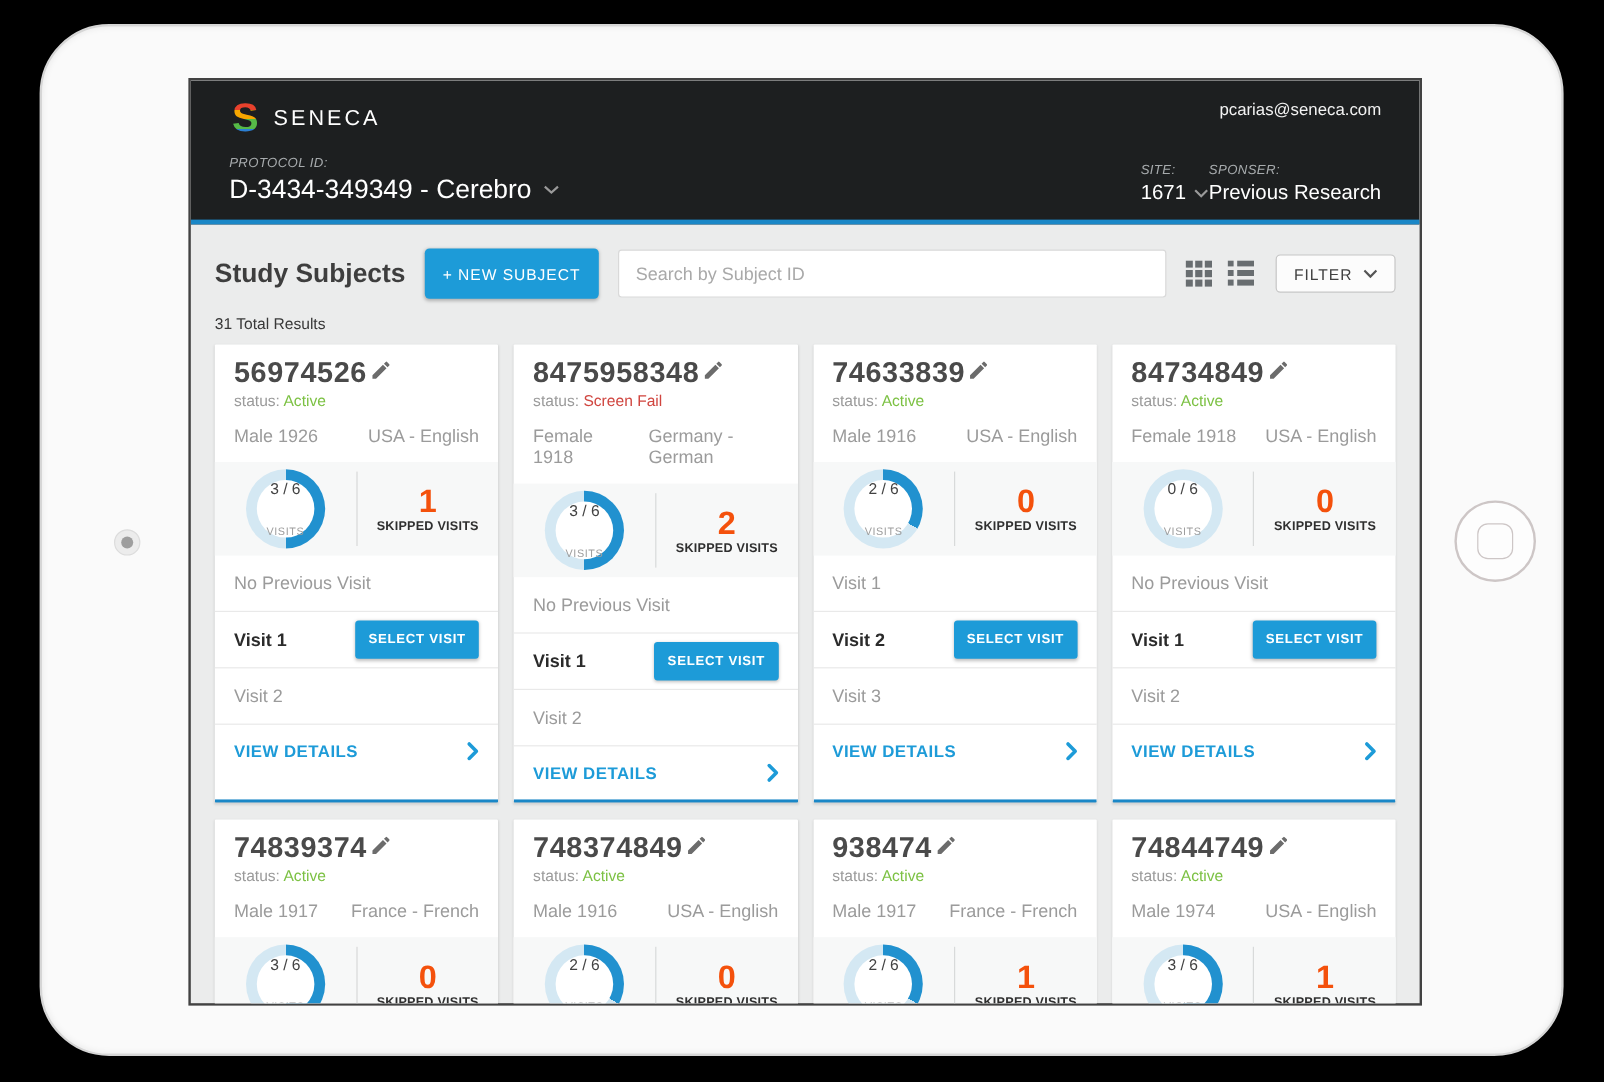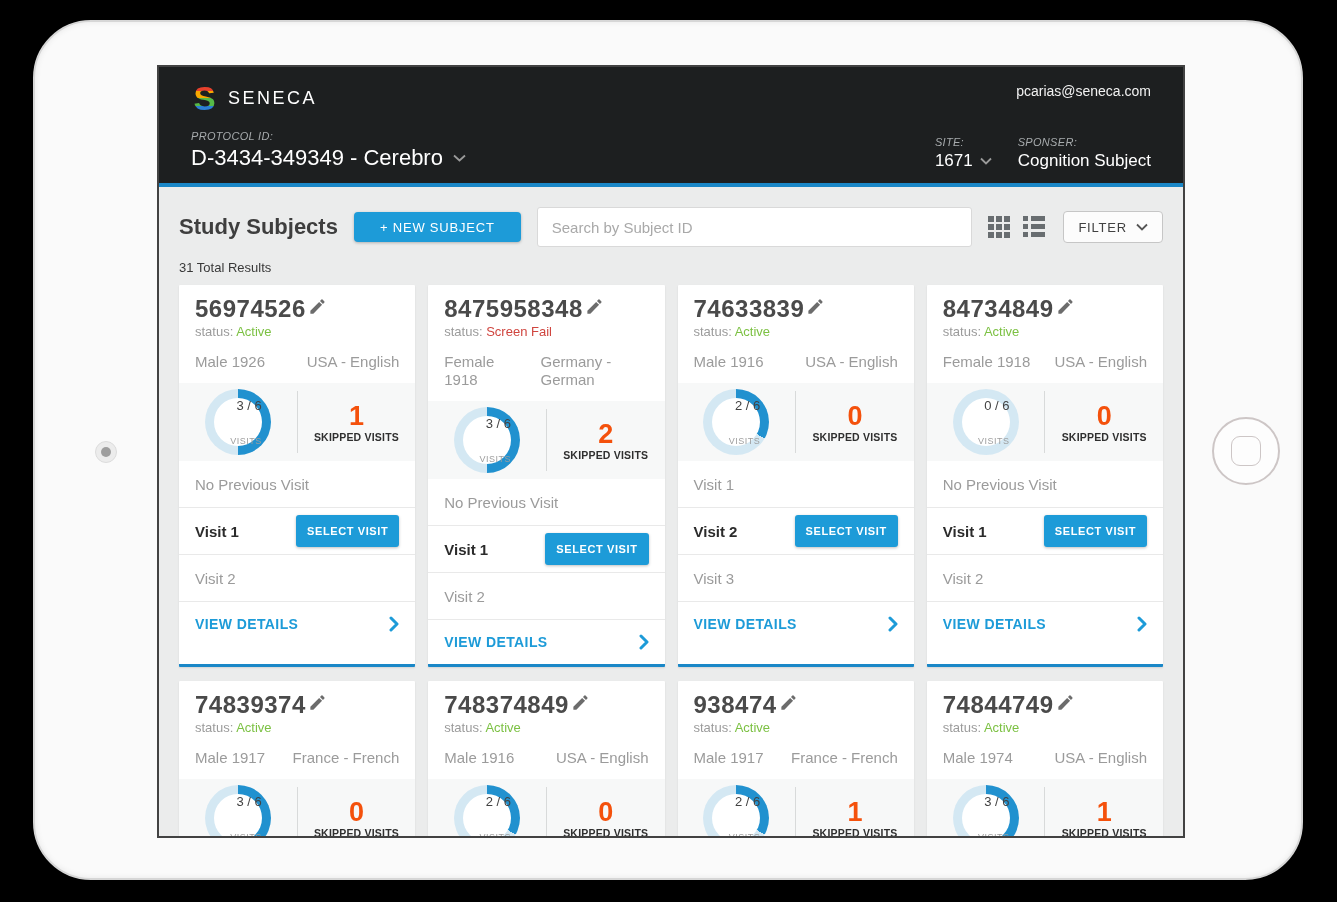--- a/index.html
+++ b/index.html
@@ -27,29 +27,29 @@
   
   .app-header { background:#1d1f20; border-bottom:4px solid #1a87c7; height:120px;
                 padding:16px 32px 12px; display:flex; flex-direction:column; flex:none; }
   .brand-row { display:flex; justify-content:space-between; align-items:flex-start; }
   .brand { display:flex; align-items:center; gap:10px; }
   .brand-name { color:#fff; font-size:18px; letter-spacing:2.5px; }
   .user-email { color:#f2f2f2; font-size:14px; }
   .proto-row { margin-top:auto; display:flex; align-items:flex-end; }
   .hdr-label { font-style:italic; font-size:11px; color:#a7abad; letter-spacing:.3px; margin-bottom:3px; }
   .proto-value { color:#fff; font-size:22px; display:flex; align-items:center; gap:10px; cursor:pointer; }
-  .hdr-right { margin-left:auto; display:flex; gap:26px; align-items:flex-end; }
+  .hdr-right { margin-left:auto; display:flex; align-items:flex-end; }
   .site-value { color:#fff; font-size:17px; display:flex; align-items:center; gap:7px; cursor:pointer; }
   .sponsor-value { color:#fff; font-size:17px; }
 
   
   .toolbar { display:flex; align-items:center; padding:20px 20px 0; flex:none; }
   .page-title { font-size:22px; font-weight:bold; color:#3e3e3e; margin-right:16px; white-space:nowrap; }
-  .new-subject { height:30px; background:#1d9bd8; border:none; border-radius:4px; color:#fff;
-                 font-size:13px; letter-spacing:.8px; padding:0 26px; cursor:pointer;
+  .new-subject { height:42px; background:#1d9bd8; border:none; border-radius:4px; color:#fff;
+                 font-size:13px; letter-spacing:.8px; padding:0 15px; cursor:pointer;
                  box-shadow:0 1px 3px rgba(0,0,0,.25); font-family:inherit; white-space:nowrap; }
   .search { flex:1; height:40px; margin:0 16px; border:1px solid #d9d9d9; border-radius:3px;
             background:#fff; font-size:15px; color:#444; padding:0 14px; font-family:inherit; }
   .search::placeholder { color:#a9a9a9; }
   .view-toggles { display:flex; gap:13px; align-items:center; margin-right:18px; }
   .icon-btn { background:none; border:none; padding:0; cursor:pointer; line-height:0; }
   .filter-btn { height:32px; background:#fcfcfc; border:1px solid #c6c6c6; border-radius:4px;
                 font-size:13px; color:#414141; letter-spacing:.8px; padding:0 14px;
                 display:flex; align-items:center; gap:9px; cursor:pointer; font-family:inherit; }
   .results-count { font-size:13px; color:#383838; margin:13px 20px 10px; flex:none; }
@@ -63,21 +63,21 @@
   .subject-id { font-size:24px; font-weight:bold; color:#4a4a4a; letter-spacing:.5px; line-height:28px; }
   .edit-btn { background:none; border:none; padding:2px; cursor:pointer; line-height:0; }
   .status-line { font-size:13px; color:#9b9b9b; line-height:18px; }
   .demo-row { display:flex; justify-content:space-between; gap:23px; font-size:15px; color:#9b9b9b;
               margin:12px 0 12px; line-height:18px; }
   .band { display:flex; background:#f7f8f8; height:78px; align-items:stretch; }
   .band-half { flex:1; display:flex; align-items:center; justify-content:center; }
   .band-divider { width:1px; background:#d8dada; margin:8px 0; }
   .donut { width:66px; height:66px; border-radius:50%; display:flex; align-items:center; justify-content:center; }
   .donut-inner { width:48px; height:48px; border-radius:50%; background:#fff; display:flex;
-                 flex-direction:column; align-items:flex-end; justify-content:center;gap:23px; }
+                 flex-direction:column; align-items:center; justify-content:center;gap:23px; }
   .visits-frac { font-size:13px; color:#424242; line-height:15px; }
   .visits-word { font-size:9px; color:#9e9e9e; letter-spacing:.5px; }
   .skipped-wrap { display:flex; flex-direction:column; align-items:center; }
   .skipped-num { font-size:27px; font-weight:bold; color:#f4510c; line-height:30px; }
   .skipped-label { font-size:10.5px; font-weight:bold; color:#2f2f2f; letter-spacing:.2px; }
   .visit-list { min-height:141px; }
   .visit-row { height:47px; display:flex; align-items:center; justify-content:space-between;
                padding:0 16px; border-bottom:1px solid #e9e9e9; font-size:15px; color:#9b9b9b; }
   .visit-row.current { color:#2b2b2b; font-weight:bold; }
   .select-btn { background:#1d9bd8; color:#fff; font-size:11px; font-weight:bold; letter-spacing:.6px;
@@ -141,21 +141,21 @@
               <span>1671</span>
               <span style="line-height:0;">
                 <svg width="12" height="8">
                     <polyline points="1,1.5 6,6.5 11,1.5" fill="none" stroke="#9a9a9a" stroke-width="1.8"></polyline>
                   </svg>
               </span>
             </div>
           </div>
           <div>
             <div class="hdr-label">SPONSER:</div>
-            <div class="sponsor-value">Cognition Subject</div>
+            <div class="sponsor-value">Previous Research</div>
           </div>
         </div>
       </div>
     </div>
 
     <div class="toolbar">
       <div class="page-title">Study Subjects</div>
       <button class="new-subject">+  NEW SUBJECT</button>
       <input class="search" type="text" placeholder="Search by Subject ID" style="">
       <div class="view-toggles">

